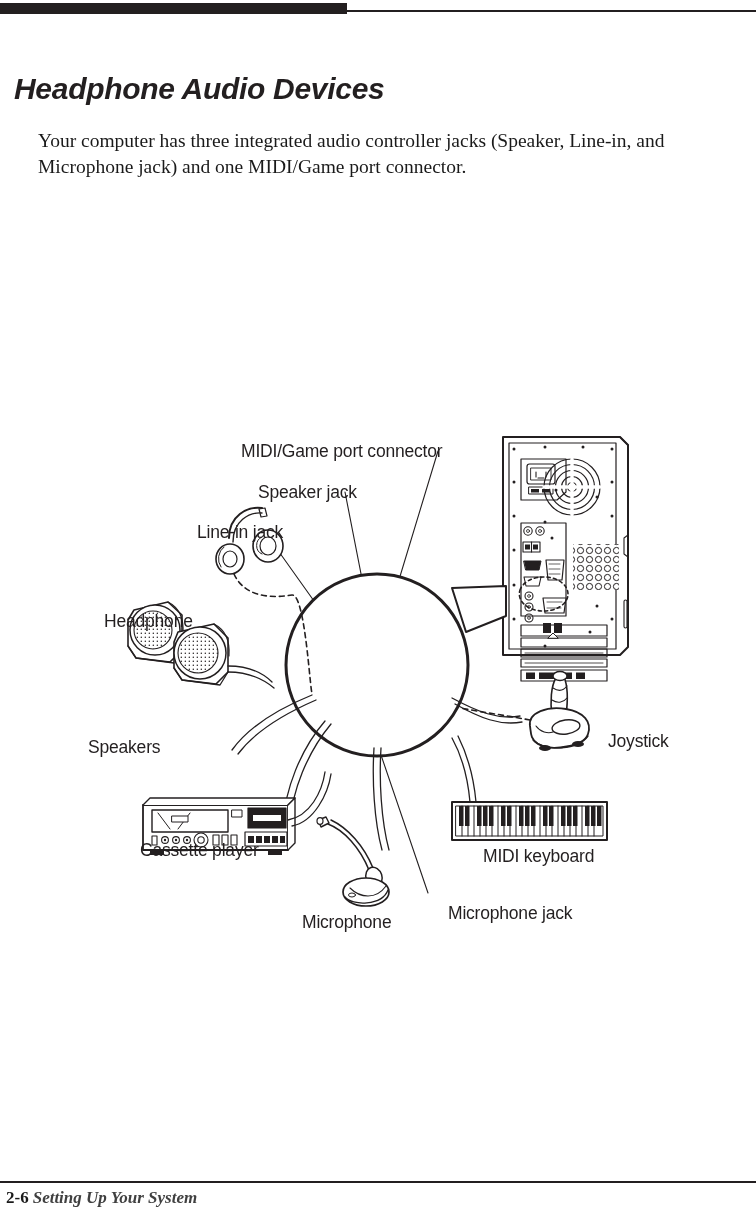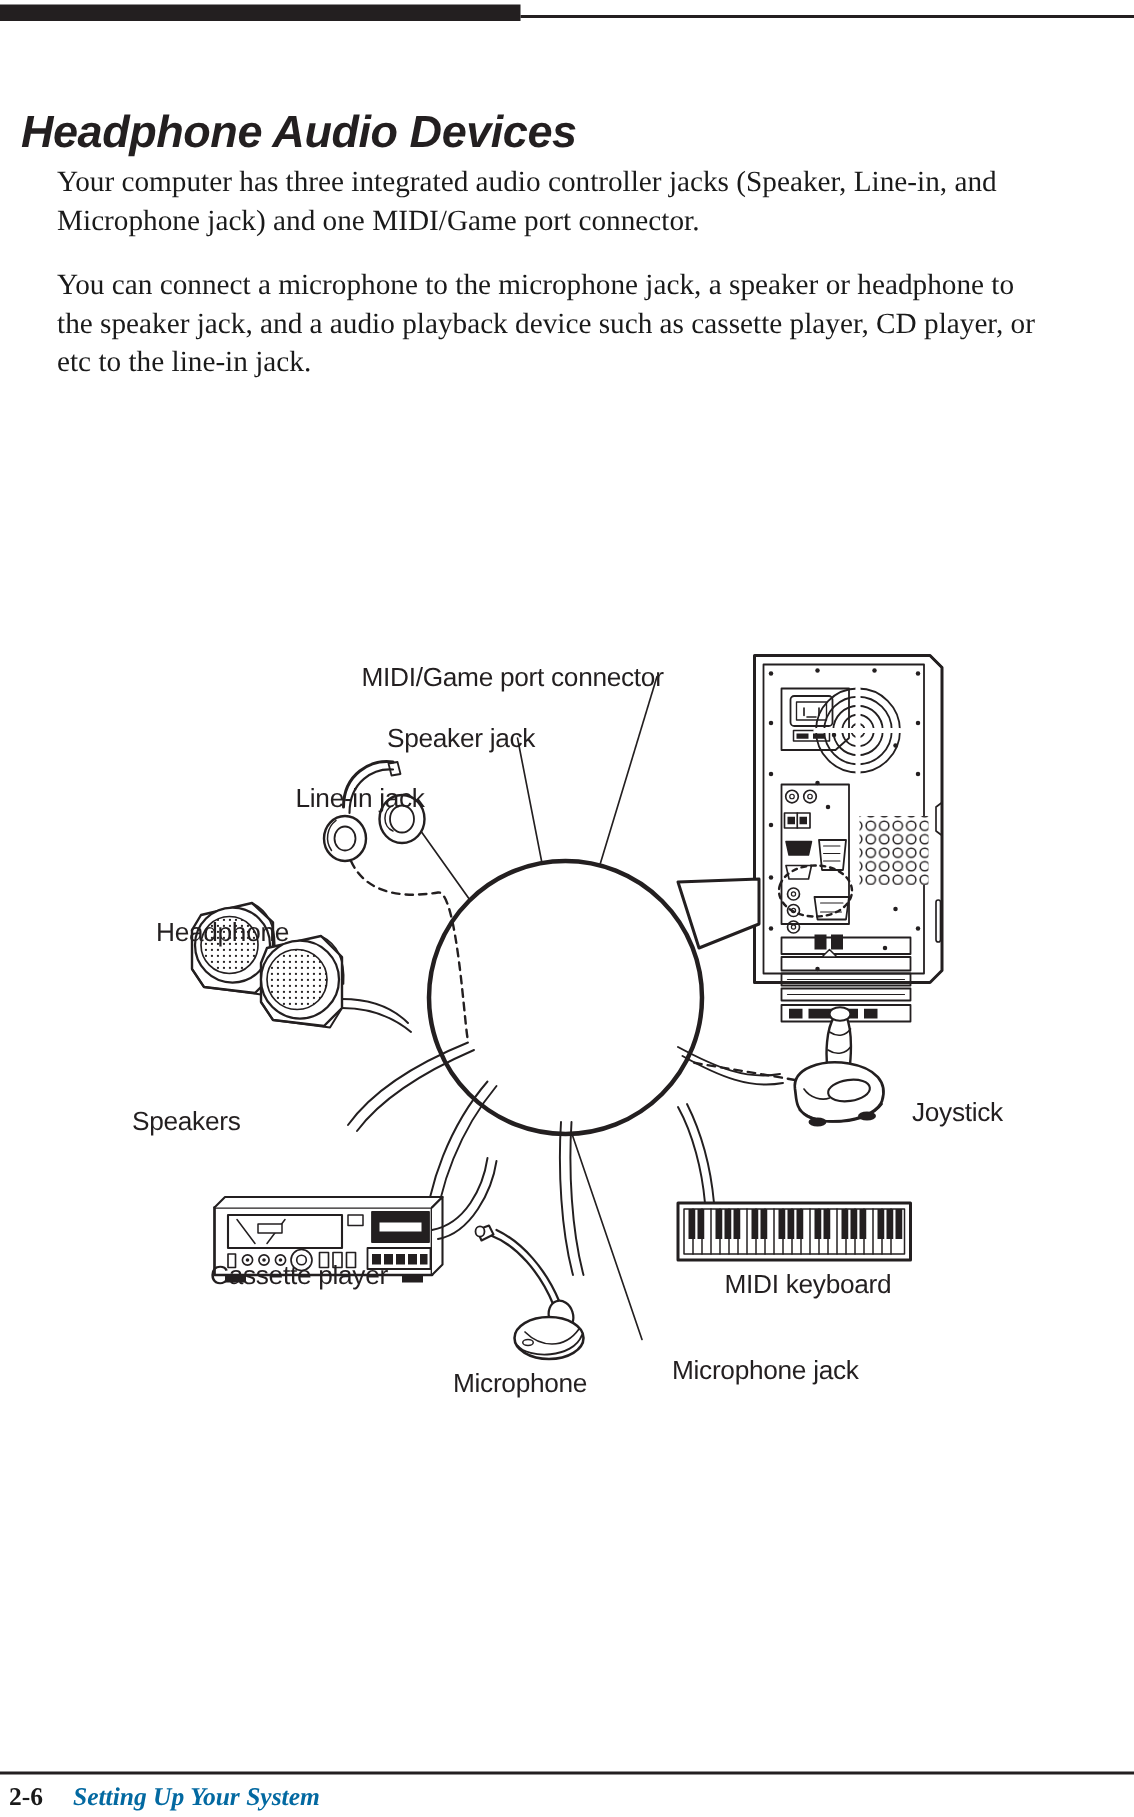--- a/index.html
+++ b/index.html
@@ -45,21 +45,21 @@
     font-size: 30px;
     letter-spacing: -0.3px;
     color: #231f20;
     white-space: nowrap;
   }
 
   
   #body-copy {
     position: absolute;
     left: 38px;
-    top: 109px;
+    top: 128px;
     width: 662px;
   }
   .para {
     font-family: "Liberation Serif", serif;
     font-size: 19.5px;
     line-height: 25.5px;
     margin: 0 0 18px 0;
     text-align: left;
     color: #1a1a1a;
   }
@@ -101,35 +101,33 @@
     font-family: "Liberation Serif", serif;
     font-weight: bold;
     font-size: 17px;
     color: #1a1a1a;
   }
   #footer-section-title {
     font-family: "Liberation Serif", serif;
     font-style: italic;
     font-weight: bold;
     font-size: 17px;
-    color: #0369a1;
-    margin-left: 16px;
+    color: #404040;
   }
 </style>
 </head>
 <body>
 
 <div id="header-rule-thick"></div>
 <div id="header-rule-thin"></div>
 
 <h1 id="page-heading">Headphone Audio Devices</h1>
 
 <div id="body-copy">
   <p class="para">Your computer has three integrated audio controller jacks (Speaker, Line-in, and Microphone jack) and one MIDI/Game port connector.</p>
-  <p class="para">You can connect a microphone to the microphone jack, a speaker or headphone to the speaker jack, and a audio playback device such as cassette player, CD player, or etc to the line-in jack.</p>
 </div>
 
 <div id="figure">
 <svg width="756" height="520" viewBox="0 0 756 520" xmlns="http://www.w3.org/2000/svg">
 
   <defs>
 
     <pattern id="conedots" width="4" height="4" patternUnits="userSpaceOnUse">
       <circle cx="1.3" cy="1.3" r="0.75" fill="#231f20"></circle>
     </pattern>

